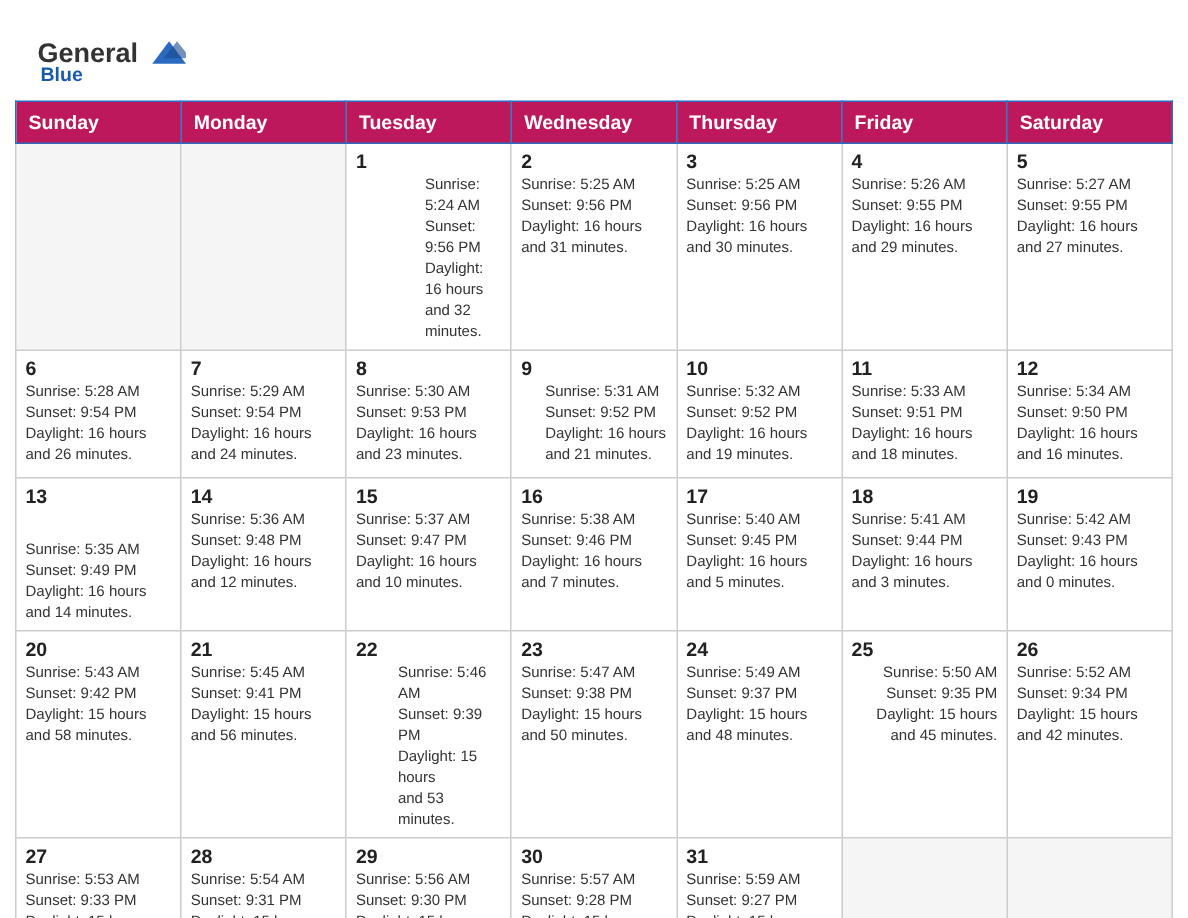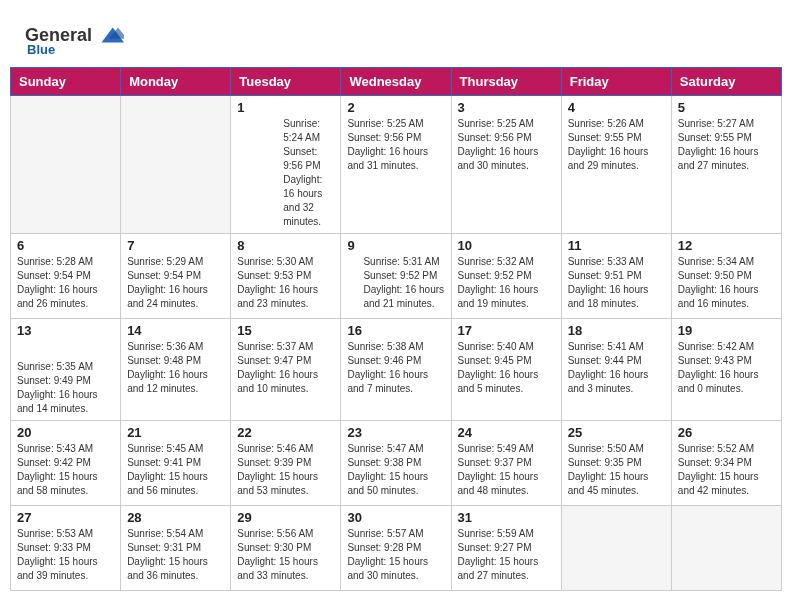--- a/index.html
+++ b/index.html
@@ -276,42 +276,42 @@
         </td>
         <td>
           <span class="day-number">21</span>
           <div class="day-info" style="white-space: pre-line;">Sunrise: 5:45 AM
 Sunset: 9:41 PM
 Daylight: 15 hours
 and 56 minutes.</div>
         </td>
         <td>
           <span class="day-number">22</span>
-          <div class="day-info" style="white-space: pre-line;">Sunrise: 5:46 AM
+          <div class="day-info" style="white-space: pre-line; margin-left: 28px;">Sunrise: 5:46 AM
 Sunset: 9:39 PM
 Daylight: 15 hours
 and 53 minutes.</div>
         </td>
         <td>
           <span class="day-number">23</span>
           <div class="day-info" style="white-space: pre-line;">Sunrise: 5:47 AM
 Sunset: 9:38 PM
 Daylight: 15 hours
 and 50 minutes.</div>
         </td>
         <td>
           <span class="day-number">24</span>
           <div class="day-info" style="white-space: pre-line;">Sunrise: 5:49 AM
 Sunset: 9:37 PM
 Daylight: 15 hours
 and 48 minutes.</div>
         </td>
         <td>
           <span class="day-number">25</span>
-          <div class="day-info" style="white-space: pre-line;">Sunrise: 5:50 AM
+          <div class="day-info" style="white-space: pre-line; text-align: right;">Sunrise: 5:50 AM
 Sunset: 9:35 PM
 Daylight: 15 hours
 and 45 minutes.</div>
         </td>
         <td>
           <span class="day-number">26</span>
           <div class="day-info" style="white-space: pre-line;">Sunrise: 5:52 AM
 Sunset: 9:34 PM
 Daylight: 15 hours
 and 42 minutes.</div>

